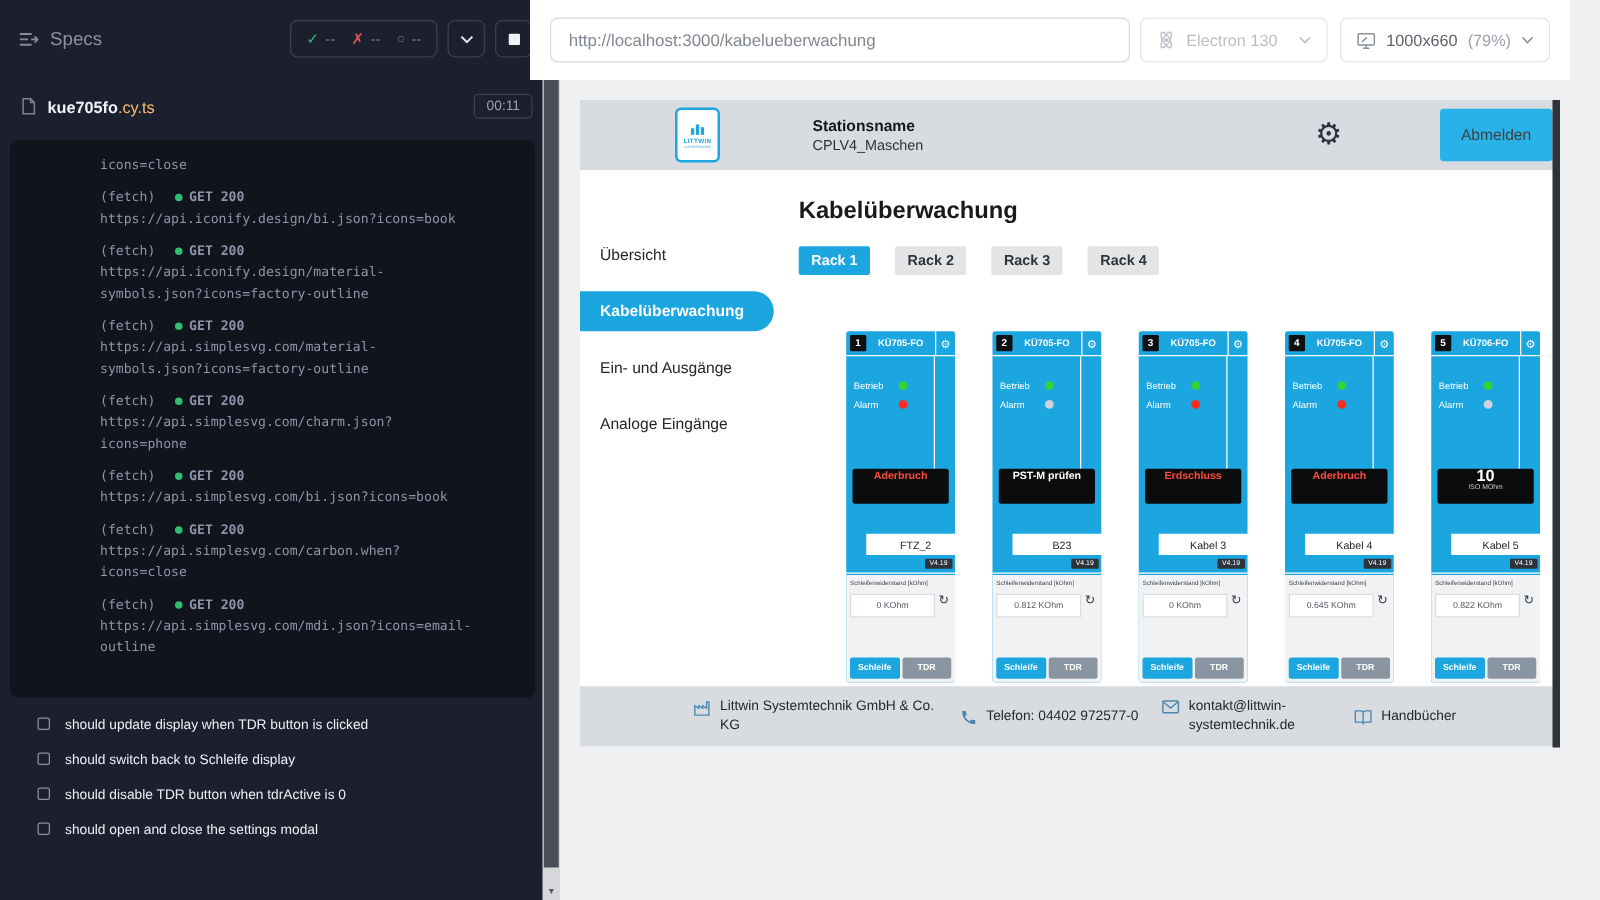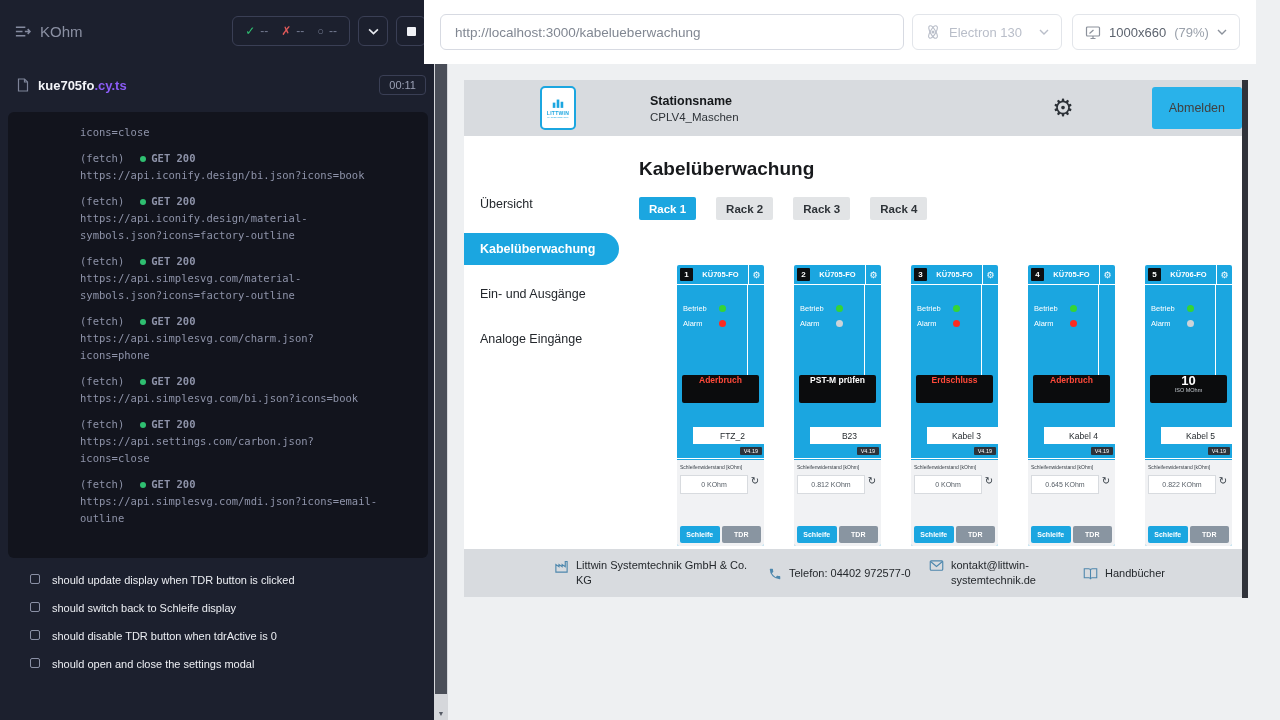--- a/index.html
+++ b/index.html
@@ -22,21 +22,21 @@
   .r-stats { margin-left:auto; display:flex; align-items:center; gap:13px; border:1px solid #3a3f55; border-radius:6px; height:30px; padding:0 12px; font-size:12px; color:#737a90; }
   .r-stat { display:flex; gap:5px; align-items:center; }
   .si-pass { color:#2fbf71; font-size:12px; }
   .si-fail { color:#e25a5a; font-size:12px; }
   .si-pend { color:#737a90; font-size:11px; }
   .r-btn { width:30px; height:30px; border:1px solid #3a3f55; border-radius:6px; margin-left:8px; display:flex; align-items:center; justify-content:center; background:none; padding:0; cursor:pointer; }
   .stop-square { width:9px; height:9px; background:#f0f2f6; border-radius:1px; }
 
   .spec-row { display:flex; align-items:center; height:46px; padding:0 16px 0 17px; }
   .spec-name { color:#f3f4f8; font-size:13px; font-weight:700; margin-left:9px; }
-  .spec-ext { color:#8b5cf6; font-weight:700; }
+  .spec-ext { color:#fdba74; font-weight:400; }
   .spec-timer { margin-left:auto; margin-right:6px; border:1px solid #3a3f55; border-radius:4px; color:#9ba1b5; font-size:11px; padding:3px 9px; }
 
   .log { position:absolute; left:8px; top:112px; width:420px; height:446px; background:#12141d; border-radius:6px;
          padding:12px 46px 10px 72px; font-family:"DejaVu Sans Mono", monospace; font-size:10.5px;
          line-height:1.62; color:#8e93a9; overflow:hidden; overflow-wrap:break-word; }
   .log-partial { margin-bottom:9px; }
   .log-entry { margin-bottom:9px; cursor:pointer; }
   .log-method { margin-right:16px; }
   .log-status { font-weight:700; }
   .log-dot { display:inline-block; width:6px; height:6px; border-radius:50%; background:#2fbf71; margin:0 5px 1px 0; vertical-align:middle; }
@@ -125,21 +125,21 @@
 
   <div class="r-head">
     <span>
       <svg width="17" height="17" viewBox="0 0 18 18">
           <g stroke="#858ba0" stroke-width="1.6" fill="none">
             <path d="M2 4.5h10M2 9h7M2 13.5h10"></path>
             <path d="M11.5 9h5.5M14.5 6.5L17 9l-2.5 2.5"></path>
           </g>
         </svg>
     </span>
-    <span class="specs-label">KOhm</span>
+    <span class="specs-label">Specs</span>
     <div class="r-stats">
       <span class="r-stat">
           <span class="si-pass">✓</span>
           <span>--</span>
         </span>
       <span class="r-stat">
           <span class="si-fail">✗</span>
           <span>--</span>
         </span>
       <span class="r-stat">
@@ -186,21 +186,21 @@
     <div class="log-entry">
       <div><span class="log-method">(fetch)</span><span class="log-dot"></span><span class="log-status">GET 200</span></div>
       <div class="log-url">https://api.simplesvg.com/charm.json?icons=phone</div>
     </div>
     <div class="log-entry">
       <div><span class="log-method">(fetch)</span><span class="log-dot"></span><span class="log-status">GET 200</span></div>
       <div class="log-url">https://api.simplesvg.com/bi.json?icons=book</div>
     </div>
     <div class="log-entry">
       <div><span class="log-method">(fetch)</span><span class="log-dot"></span><span class="log-status">GET 200</span></div>
-      <div class="log-url">https://api.settings.com/carbon.json?icons=close</div>
+      <div class="log-url">https://api.simplesvg.com/carbon.when?icons=close</div>
     </div>
     <div class="log-entry">
       <div><span class="log-method">(fetch)</span><span class="log-dot"></span><span class="log-status">GET 200</span></div>
       <div class="log-url">https://api.simplesvg.com/mdi.json?icons=email-outline</div>
     </div>
   </div>
 
   <div class="tests">
     <div class="test-row">
         <span class="test-box"></span>

